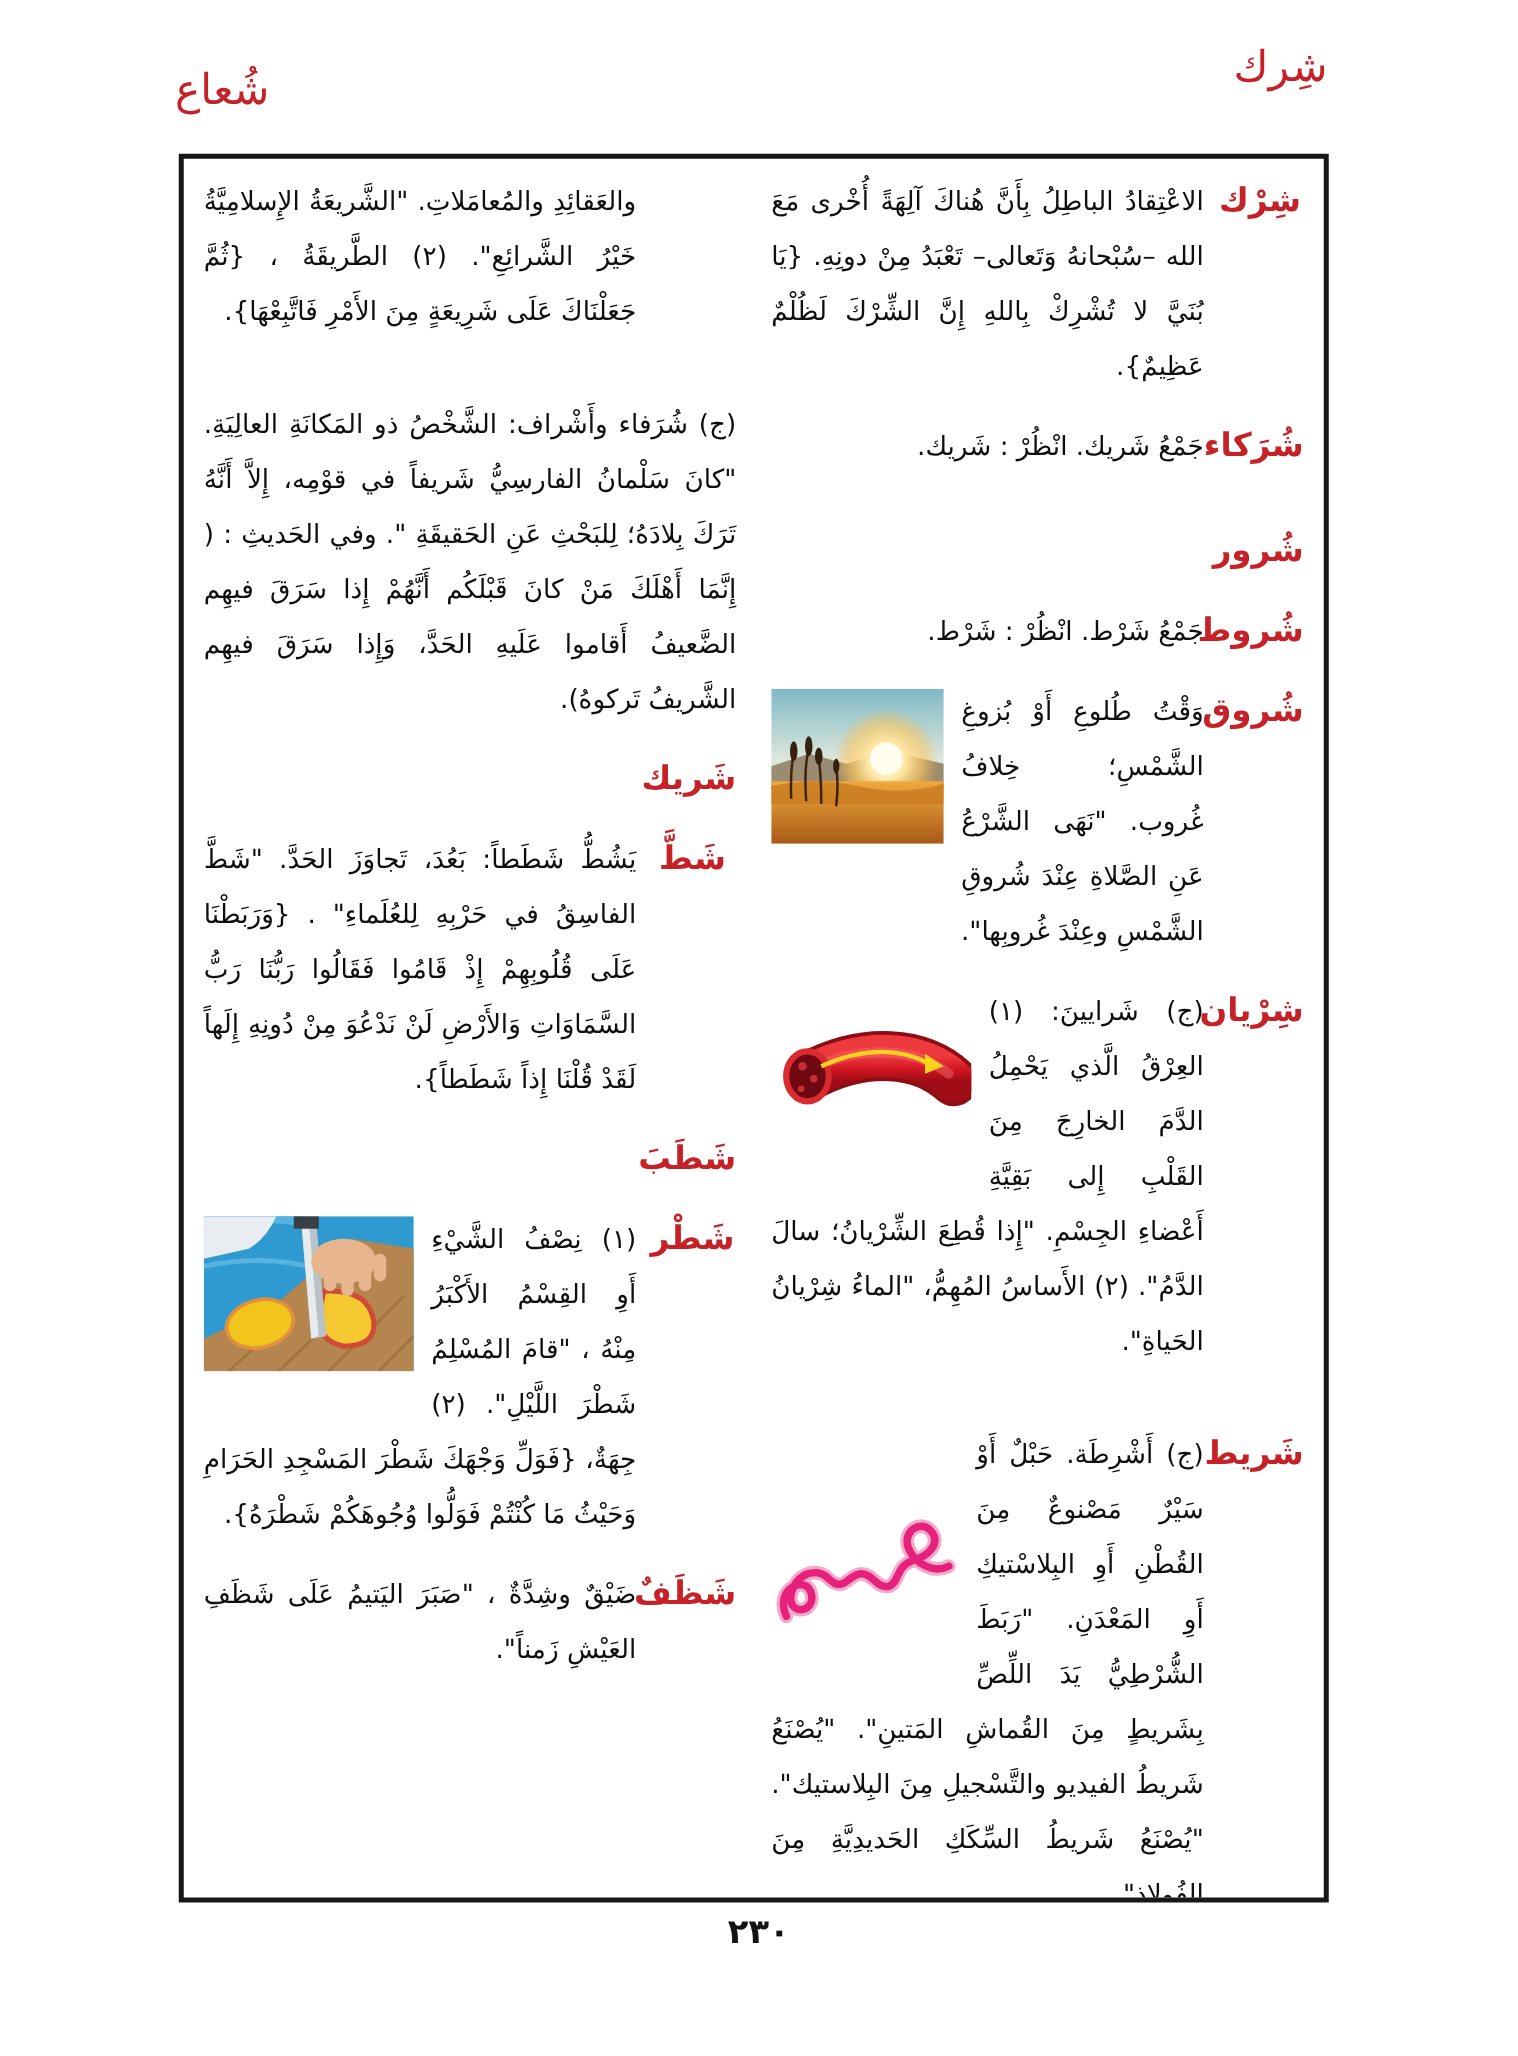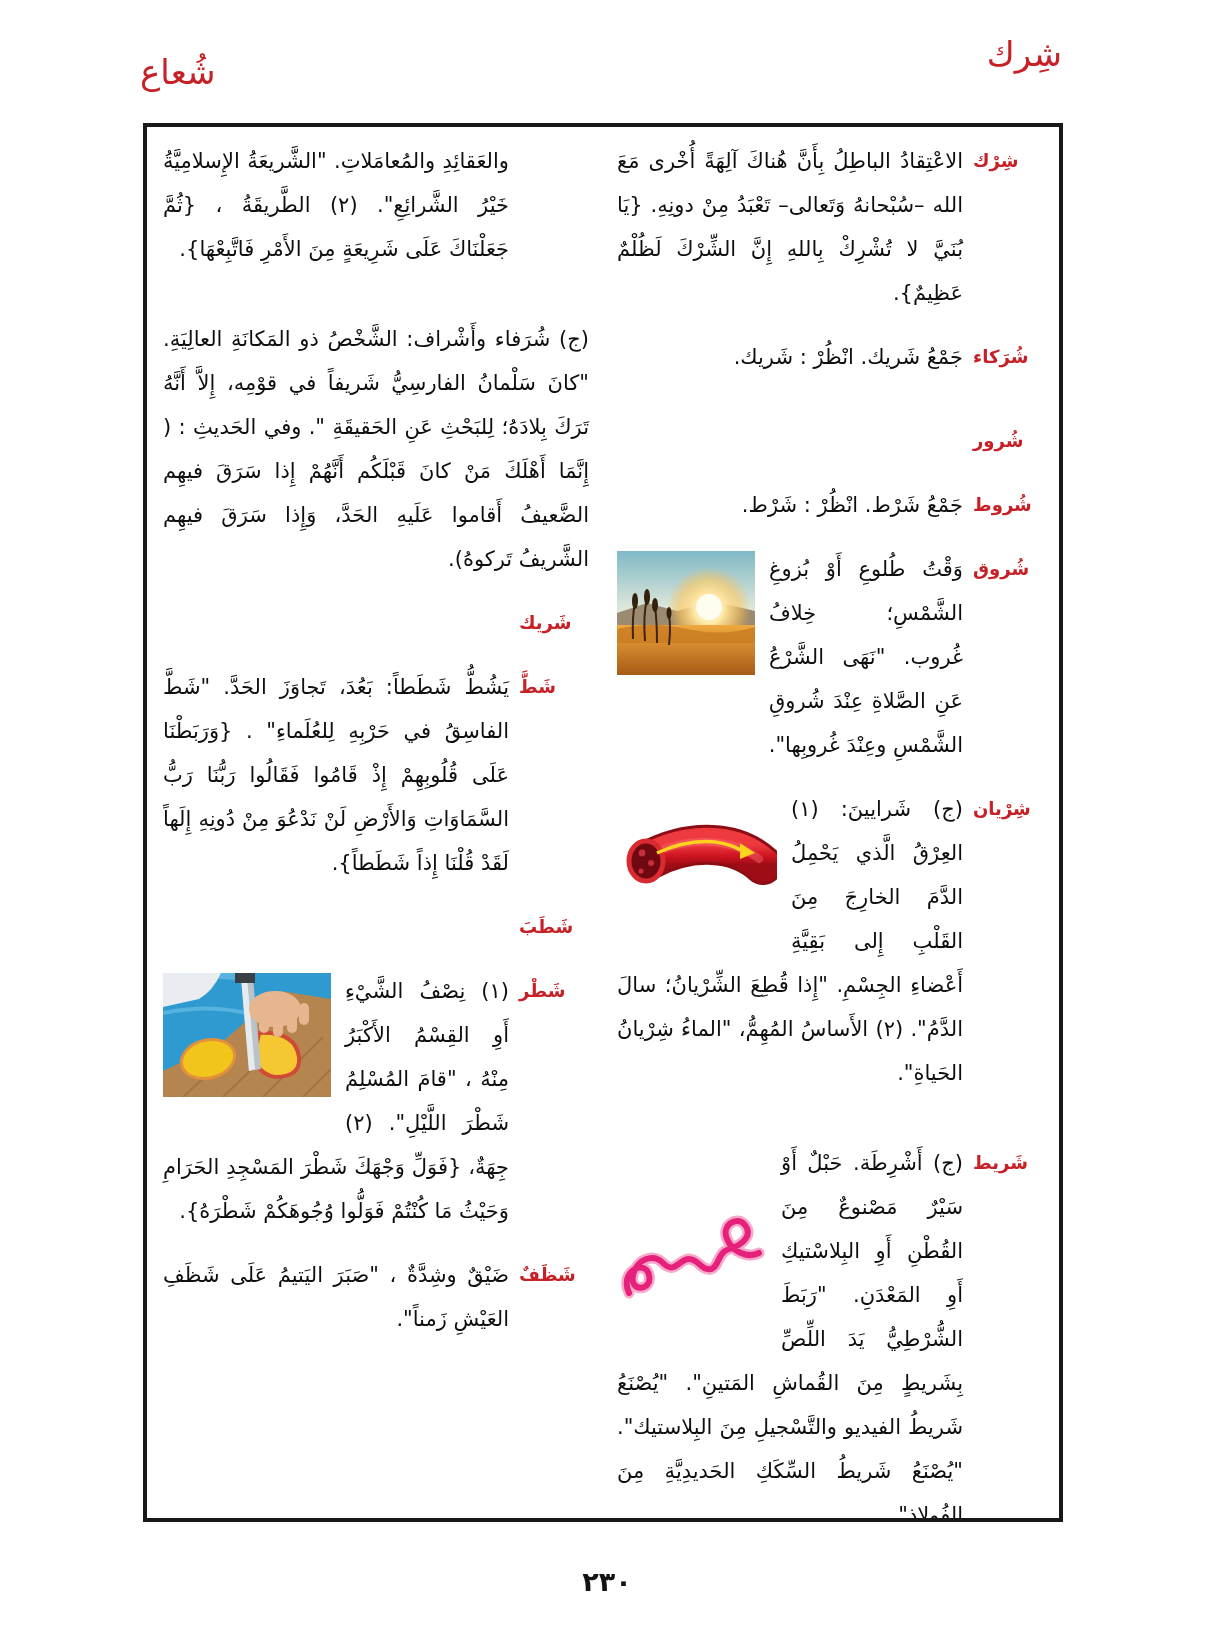--- a/index.html
+++ b/index.html
@@ -41,45 +41,45 @@
 
   .entry{
     display:flex;
     gap:10px;
     margin-bottom:20px;
   }
   .hw{
     width:70px;
     flex-shrink:0;
     color:var(--red);
-    font-size:18px;
+    font-size:26px;
     font-weight:bold;
     line-height:44px;
-    text-align:left;
+    text-align:center;
     white-space:nowrap;
   }
   .def{
     flex:1;
     min-width:0;
     font-size:21px;
     line-height:44px;
     text-align:justify;
     color:var(--ink);
   }
   .g1{margin-top:14px;}
   .g3{margin-top:46px;}
 
   .fig{
     float:left;
     margin:4px 14px 8px 0;
     display:block;
   }
   .page-number{
     position:absolute;
-    top:1566px;left:0;right:0;
+    top:1530px;left:0;right:0;
     text-align:center;
     font-size:27px;
     font-weight:bold;
     color:#131313;
   }
 </style>
 </head>
 <body>
 
 <div class="corner-label corner-right">شِرك</div>

